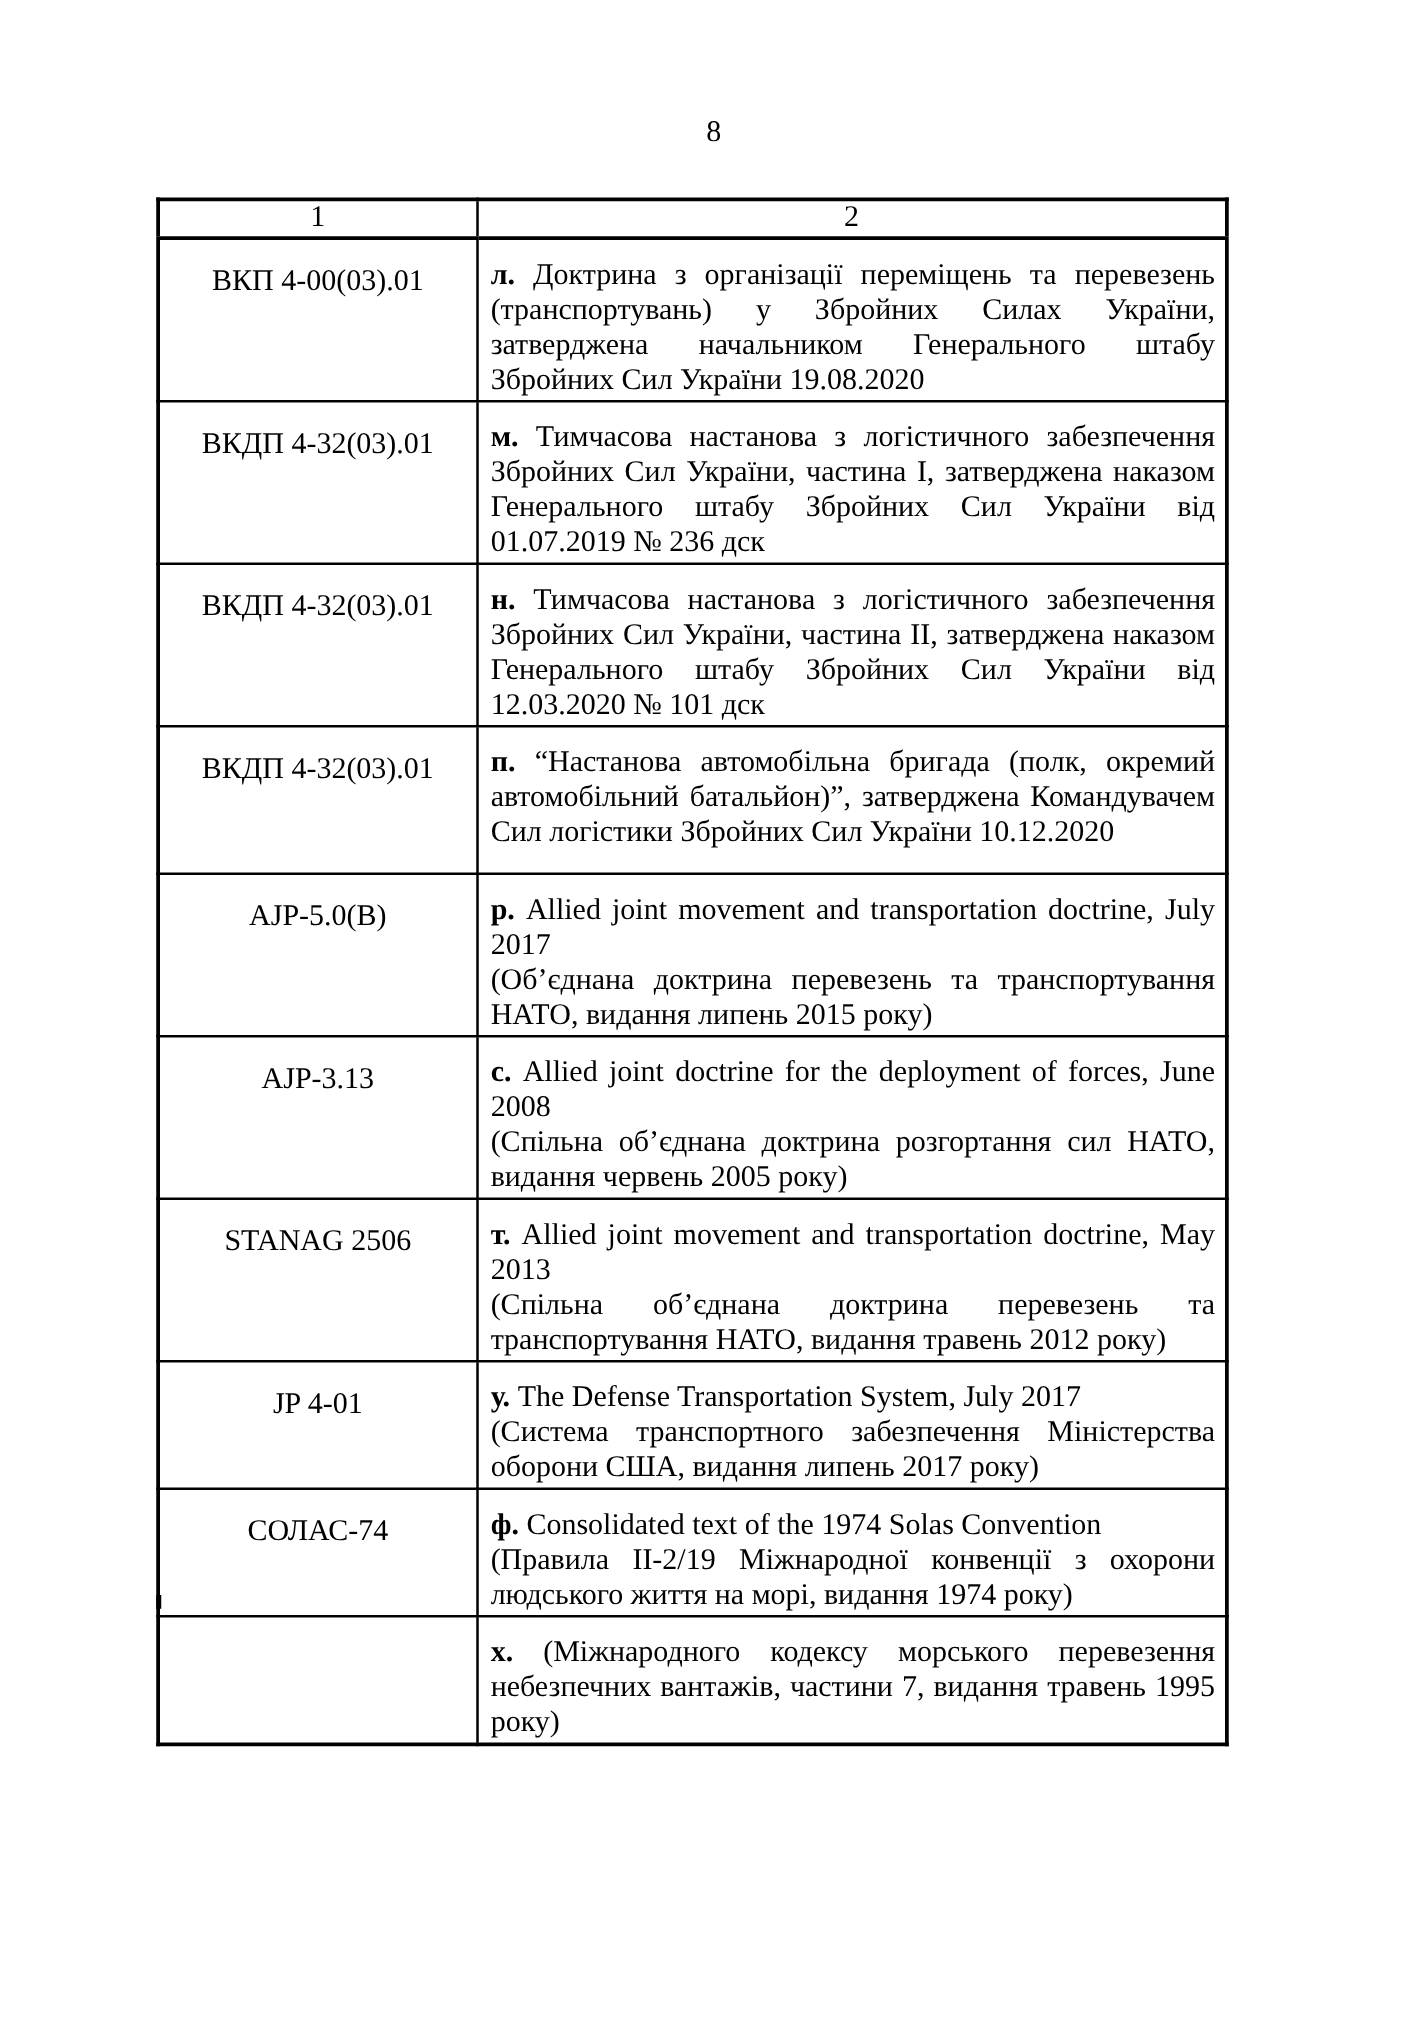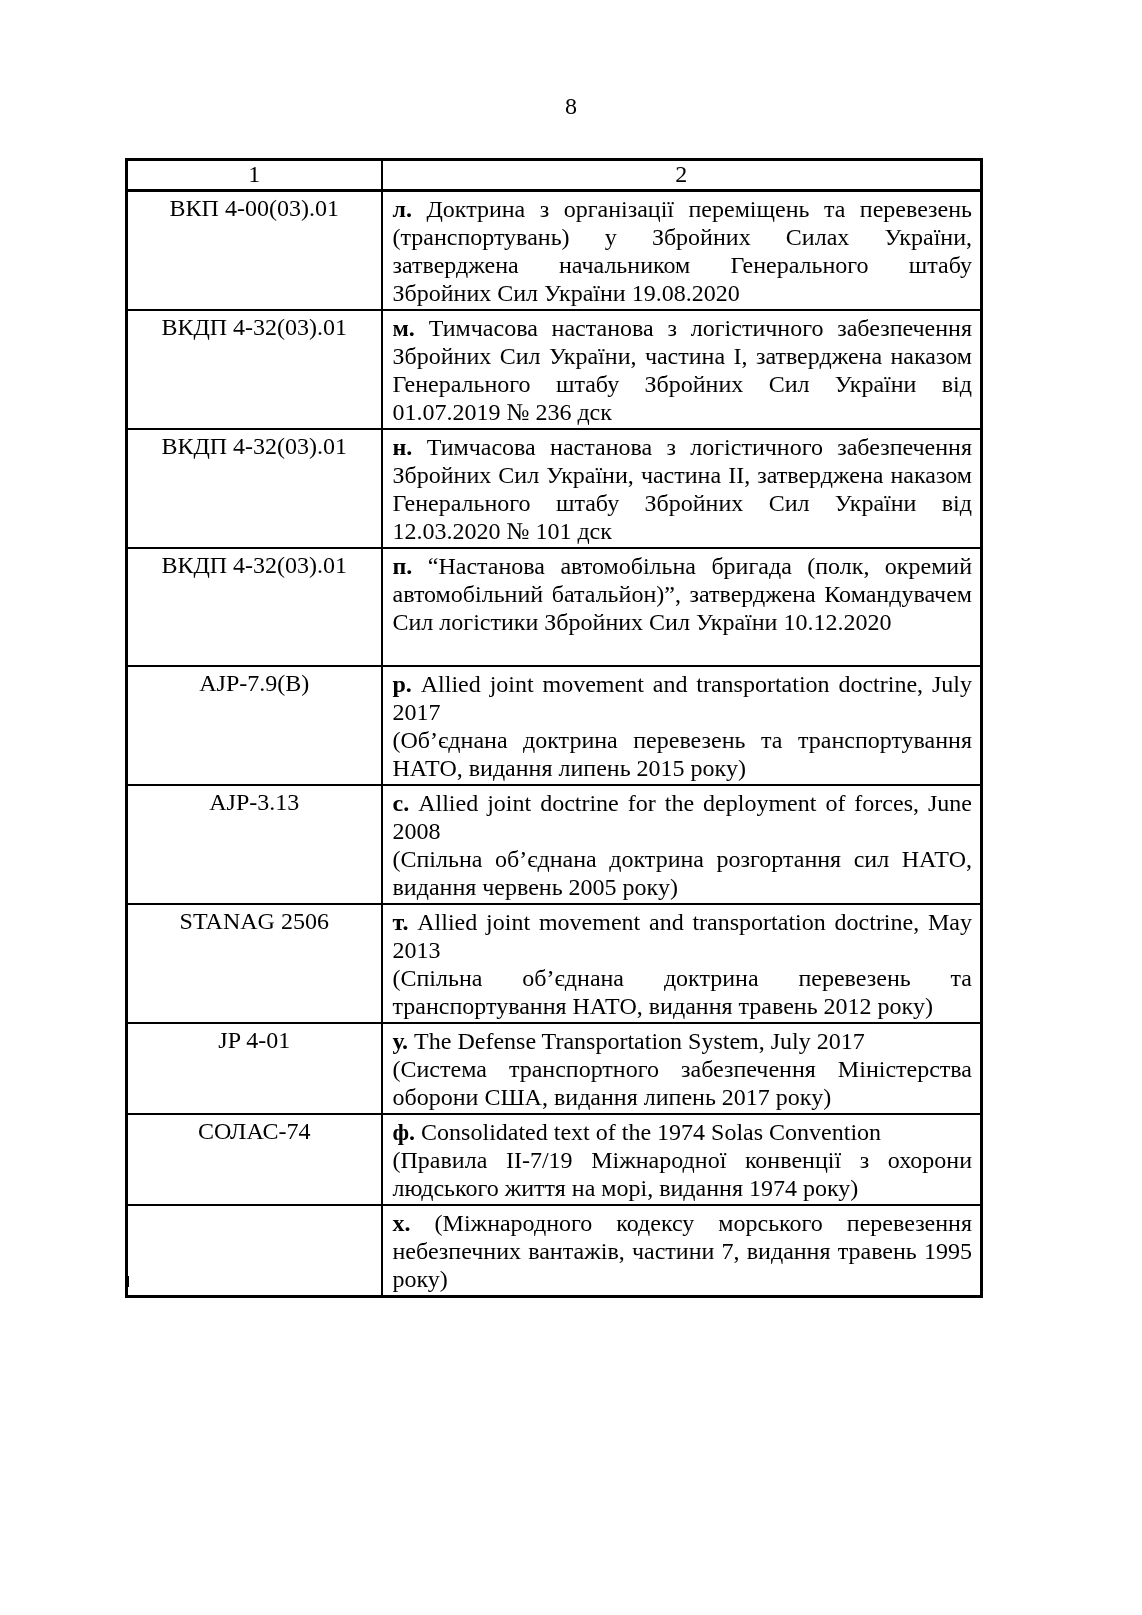--- a/index.html
+++ b/index.html
@@ -43,25 +43,25 @@
   }
   table.doc-table th {
     height: 28px;
     line-height: 26px;
     padding: 0;
     text-align: center;
     border-bottom-width: 3px;
   }
   td.code {
     text-align: center;
-    padding: 2px 4px 0 4px;
+    padding: 19px 4px 0 4px;
     line-height: 28px;
   }
   td.desc {
-    padding: 3px 8px 2px 10px;
+    padding: 14px 8px 2px 10px;
     text-align: justify;
     line-height: 28px;
   }
   tr.h4 { height: 118px; }
   tr.h3 { height: 88px; }
   p.para { margin: 0; }
   p.para:empty { display: none; }
   .mk { font-weight: bold; }
   .scan-artifact {
     position: absolute;
@@ -110,21 +110,21 @@
     </tr>
 
     <tr class="h4">
       <td class="code">ВКДП 4-32(03).01</td>
       <td class="desc">
         <p class="para"><b class="mk">п.</b><span> “Настанова автомобільна бригада (полк, окремий автомобільний батальйон)”, затверджена Командувачем Сил логістики Збройних Сил України 10.12.2020</span></p>
       </td>
     </tr>
 
     <tr class="h4">
-      <td class="code">AJP-7.9(B)</td>
+      <td class="code">AJP-5.0(B)</td>
       <td class="desc">
         <p class="para"><b class="mk">р.</b><span> Allied joint movement and transportation doctrine, July 2017</span></p>
         <p class="para">(Об’єднана доктрина перевезень та транспортування НАТО, видання липень 2015 року)</p>
       </td>
     </tr>
 
     <tr class="h4">
       <td class="code">AJP-3.13</td>
       <td class="desc">
         <p class="para"><b class="mk">с.</b><span> Allied joint doctrine for the deployment of forces, June 2008</span></p>
@@ -145,21 +145,21 @@
       <td class="desc">
         <p class="para"><b class="mk">у.</b><span> The Defense Transportation System, July 2017</span></p>
         <p class="para">(Система транспортного забезпечення Міністерства оборони США, видання липень 2017 року)</p>
       </td>
     </tr>
 
     <tr class="h3">
       <td class="code">СОЛАС-74</td>
       <td class="desc">
         <p class="para"><b class="mk">ф.</b><span> Consolidated text of the 1974 Solas Convention</span></p>
-        <p class="para">(Правила II-7/19 Міжнародної конвенції з охорони людського життя на морі, видання 1974 року)</p>
+        <p class="para">(Правила II-2/19 Міжнародної конвенції з охорони людського життя на морі, видання 1974 року)</p>
       </td>
     </tr>
 
     <tr class="h3">
       <td class="code"></td>
       <td class="desc">
         <p class="para"><b class="mk">х.</b><span> (Міжнародного кодексу морського перевезення небезпечних вантажів, частини 7, видання травень 1995 року)</span></p>
       </td>
     </tr>
   </tbody>

